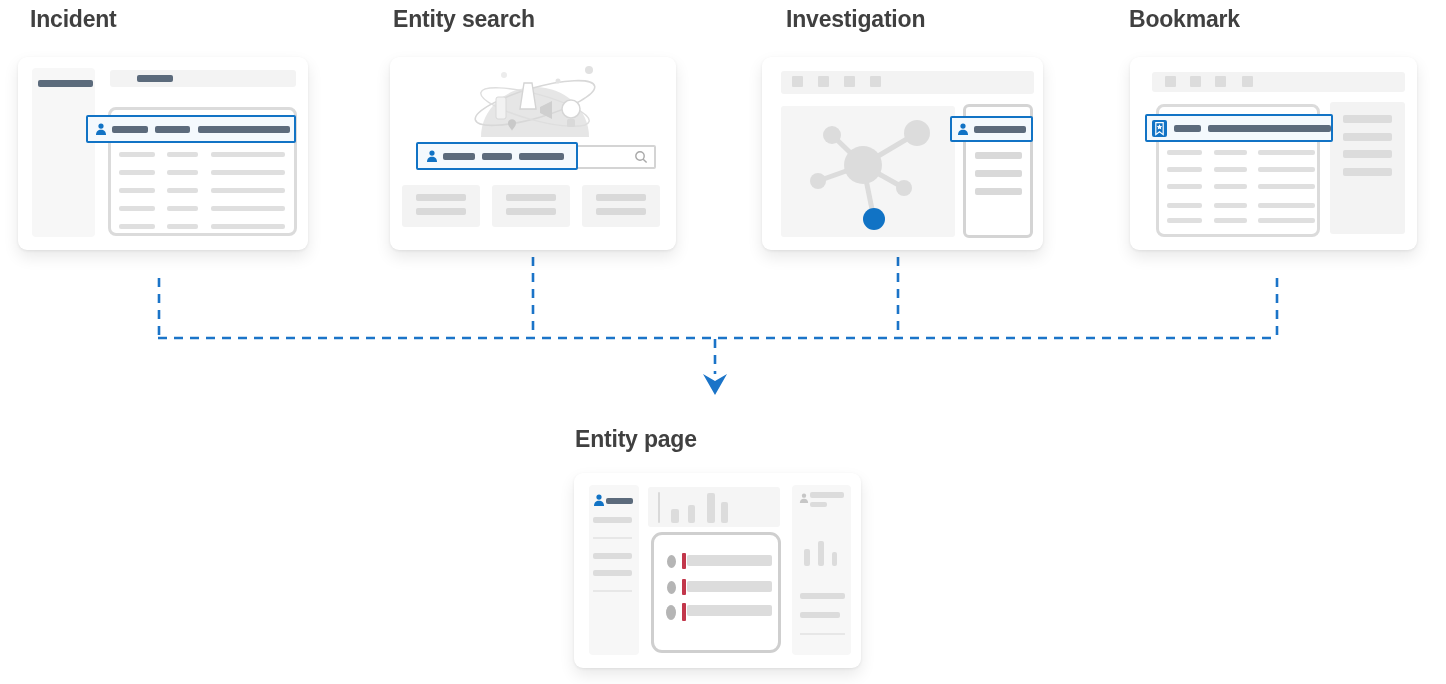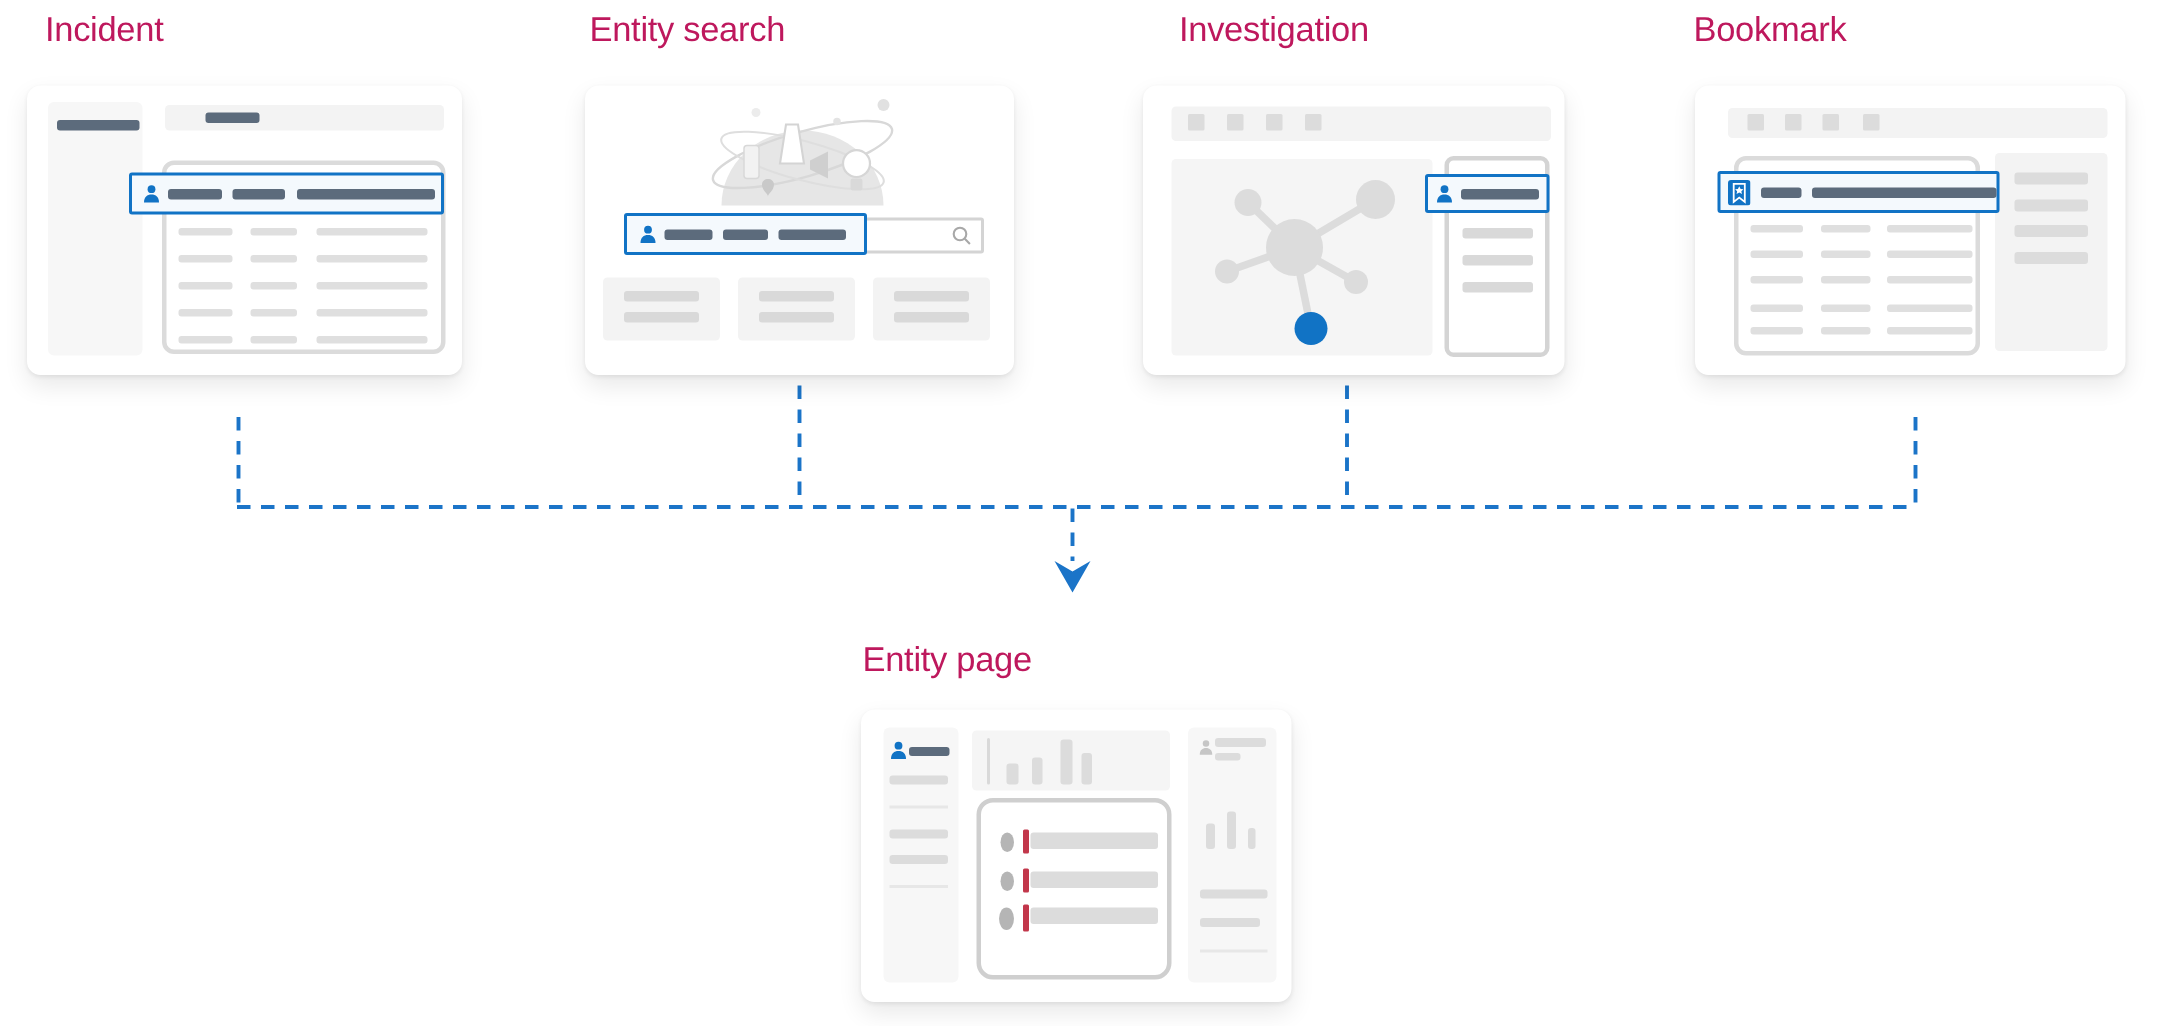--- a/index.html
+++ b/index.html
@@ -1,18 +1,18 @@
 <!DOCTYPE html>
 <html><head>
 <meta charset="utf-8">
 <style>
   html,body{margin:0;padding:0;background:#fff;}
   .canvas{position:relative;width:1446px;height:684px;background:#fff;overflow:hidden;
           font-family:"Liberation Sans",sans-serif;}
-  .title{position:absolute;font-size:23px;font-weight:400;color:#be185d;letter-spacing:-.2px;}
+  .title{position:absolute;font-size:23px;font-weight:700;color:#404040;letter-spacing:-.2px;}
   .card{position:absolute;background:#fff;border-radius:9px;
         box-shadow:0 1px 3px rgba(0,0,0,.07),0 7px 16px rgba(0,0,0,.09);}
   .abs{position:absolute;}
   .panel{position:absolute;background:#f3f3f3;border-radius:3px;}
   .panel-lighter{position:absolute;background:#f7f7f7;border-radius:4px;}
   .bar{position:absolute;background:#dcdcdc;border-radius:2px;}
   .bar-dark{position:absolute;background:#5c6b7c;border-radius:2px;}
   .bar-mid{position:absolute;background:#d9d9d9;border-radius:2px;}
   .bar-row{position:absolute;background:#dfdfdf;border-radius:2px;}
   .thinline{position:absolute;background:#e7e7e7;}

